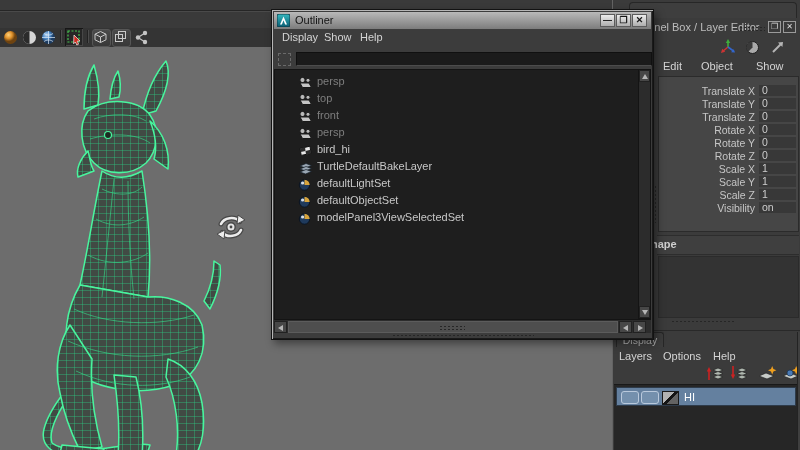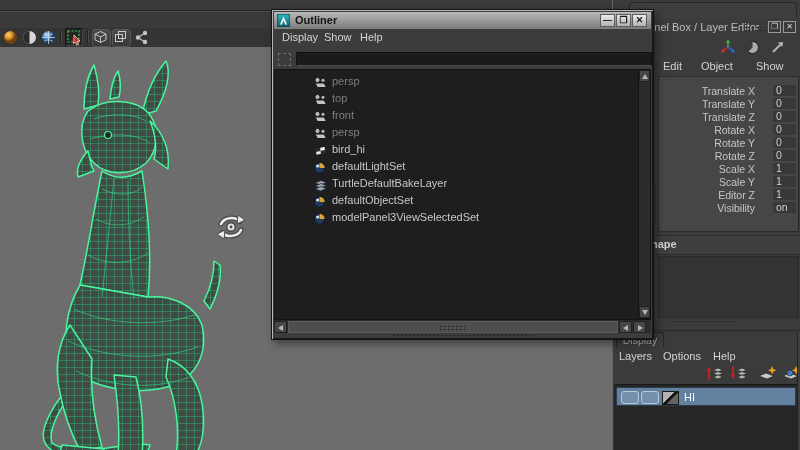--- a/index.html
+++ b/index.html
@@ -17,35 +17,35 @@
   .tb-sep{position:absolute;top:2px;width:1px;height:13px;background:#222;box-shadow:1px 0 0 #4c4c4c;}
   .tb-active{position:absolute;top:0;width:18px;height:18px;background:#262626;
              box-shadow:inset 1px 1px 0 #161616, inset -1px -1px 0 #474747;}
   .vp-canvas{left:0;top:47px;width:612px;height:403px;background:#6d6d6d;}
   
   #outliner{left:271px;top:9px;width:381px;height:329px;background:#3c3c3c;border:1px solid #121212;
             box-shadow:inset 1px 1px 0 #b6b6b6, inset -1px -1px 0 #1a1a1a, 3px 4px 8px rgba(0,0,0,.4);
             z-index:30;}
   .titlebar{left:2px;top:2px;width:377px;height:17px;
             background:linear-gradient(#b9b9b9,#7c7c7c);}
-  .title-text{position:absolute;left:21px;top:2px;font-size:11px;font-weight:bold;color:#141414;}
+  .title-text{position:absolute;left:21px;top:2px;font-size:11px;font-weight:normal;color:#141414;}
   .wbtn{position:absolute;top:2px;width:15px;height:13px;background:linear-gradient(#ececec,#aeaeae);
         border:1px solid #5c5c5c;box-sizing:border-box;font-size:9px;font-weight:bold;color:#161616;
         text-align:center;line-height:11px;}
   .menubar{background:#3c3c3c;}
   .menu-item{position:absolute;top:2px;font-size:11px;color:#d4d4d4;}
   
   .ol-menubar{left:2px;top:19px;width:377px;height:20px;}
   .ol-searchrow{left:2px;top:39px;width:377px;height:20px;background:#3c3c3c;}
   .ol-searchicon{position:absolute;left:4px;top:4px;width:11px;height:11px;border:1px dashed #6a6a6a;}
   .ol-search{position:absolute;left:22px;top:3px;width:350px;height:12px;background:#1b1b1b;
              border:1px solid #101010;border-bottom-color:#4c4c4c;color:#ccc;font-size:10px;padding:0 2px;}
   .ol-list{left:2px;top:59px;width:364px;height:250px;background:#1e1e1e;border-top:1px solid #141414;
            border-left:1px solid #141414;box-sizing:border-box;padding-top:2px;overflow:hidden;}
-  .ol-row{position:relative;height:17px;display:flex;align-items:center;padding-left:38px;}
+  .ol-row{position:relative;height:17px;display:flex;align-items:center;padding-left:23px;}
   .ol-row .ol-label{font-size:11px;color:#c8c8c8;margin-left:4px;white-space:nowrap;}
   .ol-row.muted .ol-label{color:#7e7e7e;}
   .ol-row.selected{background:#5f82a8;}
   .ol-row.selected .ol-label{color:#fff;font-weight:bold;}
   .ol-icon{width:15px;height:12px;flex:0 0 15px;}
   .vscroll{left:366px;top:59px;width:13px;height:250px;background:#2c2c2c;border:1px solid #141414;box-sizing:border-box;}
   .sbtn{position:absolute;left:0;width:11px;height:12px;background:#474747;border:1px solid #212121;box-sizing:border-box;}
   .tri{position:absolute;width:0;height:0;border-left:3px solid transparent;border-right:3px solid transparent;}
   .tri.up{left:2px;top:3px;border-bottom:5px solid #b5b5b5;}
   .tri.down{left:2px;top:3px;border-top:5px solid #b5b5b5;}
@@ -61,21 +61,21 @@
           box-sizing:border-box;z-index:5;}
   .rp-tabframe{left:16px;top:2px;width:166px;height:15px;border:1px solid #272727;border-bottom:none;
                border-radius:4px 4px 0 0;background:#3e3e3e;}
   .rp-title{left:15px;top:21px;font-size:11px;color:#bdbdbd;white-space:nowrap;}
   .rp-wbtn{position:absolute;top:21px;width:13px;height:12px;border:1px solid #9a9a9a;color:#dcdcdc;
            font-size:8px;line-height:10px;text-align:center;background:#3a3a3a;box-sizing:border-box;}
   .rp-menu{top:58px;}
   .cb-box{left:45px;top:76px;width:141px;height:156px;background:#464646;border:1px solid #2b2b2b;
           box-sizing:border-box;padding-top:7px;}
   .cb-row{display:flex;height:13px;align-items:center;}
-  .cb-name{flex:0 0 96px;text-align:right;padding-right:18px;font-size:10.5px;color:#c6c6c6;white-space:nowrap;}
+  .cb-name{flex:0 0 96px;text-align:right;padding-right:4px;font-size:10.5px;color:#c6c6c6;white-space:nowrap;}
   .cb-val{flex:1;height:11px;background:#383838;margin-right:2px;font-size:10.5px;color:#cdcdcd;
           line-height:11px;padding-left:3px;}
   .shape-band{left:44px;top:235px;width:142px;height:18px;background:#3f3f3f;border-top:1px solid #2d2d2d;
               border-bottom:1px solid #2d2d2d;}
   .shape-label{left:-6px;top:238px;font-size:11px;font-weight:bold;color:#cfcfcf;white-space:nowrap;}
   .shape-empty{left:45px;top:256px;width:141px;height:62px;background:#333;border:1px solid #2b2b2b;box-sizing:border-box;}
   .rp-sep{left:0;top:330px;width:188px;height:1px;background:#292929;}
   .le-tab{left:3px;top:332px;width:48px;height:15px;background:#3d3d3d;border:1px solid #272727;border-bottom:none;
           border-radius:3px 3px 0 0;font-size:10.5px;color:#b5b5b5;text-align:center;line-height:15px;box-sizing:border-box;}
   .le-menu{top:348px;}
@@ -285,21 +285,21 @@
         </div>
       <div class="cb-row">
           <span class="cb-name">Scale X</span>
           <span class="cb-val">1</span>
         </div>
       <div class="cb-row">
           <span class="cb-name">Scale Y</span>
           <span class="cb-val">1</span>
         </div>
       <div class="cb-row">
-          <span class="cb-name">Editor Z</span>
+          <span class="cb-name">Scale Z</span>
           <span class="cb-val">1</span>
         </div>
       <div class="cb-row">
           <span class="cb-name">Visibility</span>
           <span class="cb-val">on</span>
         </div>
     </div>
 
     <div class="abs shape-band"></div>
     <div class="abs shape-label">bird_loShape</div>
@@ -418,50 +418,50 @@
       <div class="ol-row">
         <span class="ol-icon"><svg width="15" height="12">
               <path d="M2 3.4 L12 1.2 L13 8.4 L3.2 10.4 Z" fill="#e8e8e8" stroke="#111"></path>
               <path d="M2 3.4 L7 2.3 L7.5 5.9 L2.6 6.9 Z" fill="#2b2b2b"></path>
               <path d="M7.5 5.9 L12.5 4.8 L13 8.4 L8 9.4 Z" fill="#2b2b2b"></path>
             </svg></span>
         <span class="ol-label">bird_hi</span>
       </div>
       <div class="ol-row">
         <span class="ol-icon"><svg width="15" height="12">
-              <circle cx="6.5" cy="6" r="5.2" fill="#1f3a5c" stroke="#0b1420"></circle>
-              <path d="M6.5 0.8 A5.2 5.2 0 0 1 11.7 6 L6.5 6 Z" fill="#d7a43c"></path>
-              <circle cx="4.6" cy="4" r="1.6" fill="#e9eff6" opacity=".9"></circle>
-            </svg></span>
-        <span class="ol-label">defaultLightSet</span>
-      </div>
-      <div class="ol-row">
-        <span class="ol-icon"><svg width="15" height="12">
               <g fill="#9aa7b4" stroke="#141e28" stroke-width=".7">
                 <path d="M2 4 l6-2.5 5.5 2 -6 2.5 z"></path>
                 <path d="M2 7 l6-2.5 5.5 2 -6 2.5 z"></path>
                 <path d="M2 10 l6-2.5 5.5 2 -6 2.5 z"></path>
               </g>
             </svg></span>
         <span class="ol-label">TurtleDefaultBakeLayer</span>
       </div>
       <div class="ol-row">
         <span class="ol-icon"><svg width="15" height="12">
               <circle cx="6.5" cy="6" r="5.2" fill="#1f3a5c" stroke="#0b1420"></circle>
               <path d="M6.5 0.8 A5.2 5.2 0 0 1 11.7 6 L6.5 6 Z" fill="#d7a43c"></path>
               <circle cx="4.6" cy="4" r="1.6" fill="#e9eff6" opacity=".9"></circle>
             </svg></span>
-        <span class="ol-label">defaultObjectSet</span>
+        <span class="ol-label">defaultLightSet</span>
       </div>
       <div class="ol-row">
         <span class="ol-icon"><svg width="15" height="12">
               <circle cx="6.5" cy="6" r="5.2" fill="#1f3a5c" stroke="#0b1420"></circle>
               <path d="M6.5 0.8 A5.2 5.2 0 0 1 11.7 6 L6.5 6 Z" fill="#d7a43c"></path>
               <circle cx="4.6" cy="4" r="1.6" fill="#e9eff6" opacity=".9"></circle>
             </svg></span>
+        <span class="ol-label">defaultObjectSet</span>
+      </div>
+      <div class="ol-row">
+        <span class="ol-icon"><svg width="15" height="12">
+              <circle cx="6.5" cy="6" r="5.2" fill="#1f3a5c" stroke="#0b1420"></circle>
+              <path d="M6.5 0.8 A5.2 5.2 0 0 1 11.7 6 L6.5 6 Z" fill="#d7a43c"></path>
+              <circle cx="4.6" cy="4" r="1.6" fill="#e9eff6" opacity=".9"></circle>
+            </svg></span>
         <span class="ol-label">modelPanel3ViewSelectedSet</span>
       </div>
     </div>
 
     <div class="abs vscroll">
       <div class="sbtn" style="top:0">
           <div class="tri up"></div>
         </div>
       <div class="sbtn" style="bottom:0">
           <div class="tri down"></div>

